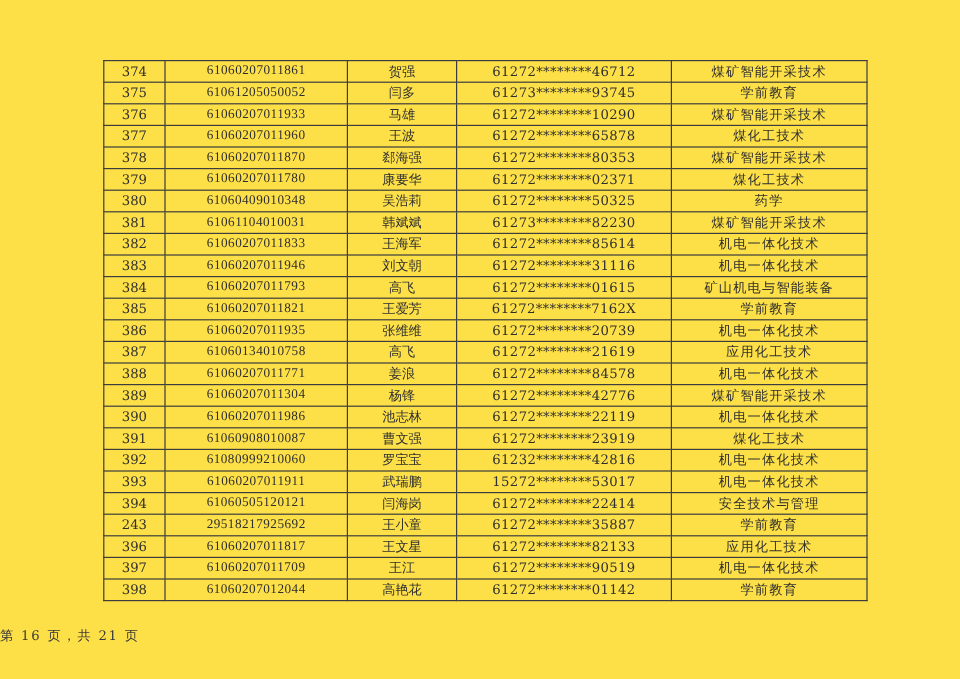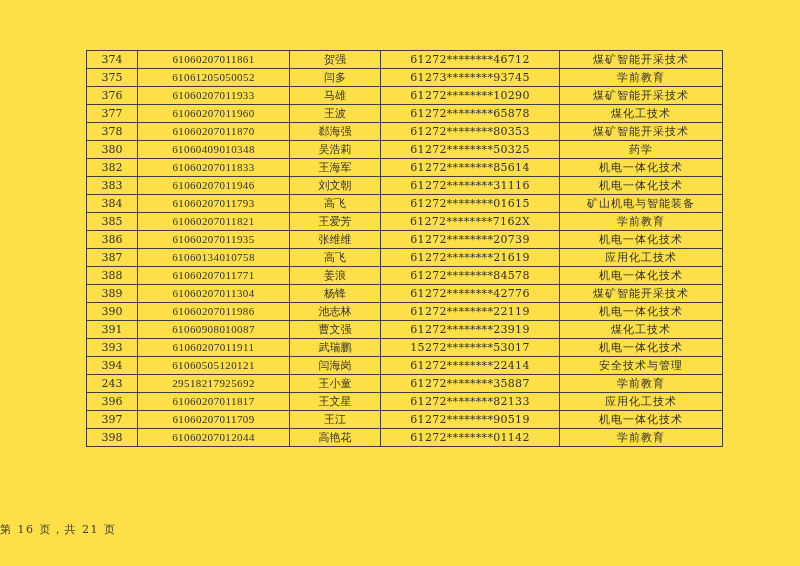--- a/index.html
+++ b/index.html
@@ -87,27 +87,41 @@
           <td class="c4">煤化工技术</td>
         </tr>
         <tr>
           <td class="c0">378</td>
           <td class="c1">61060207011870</td>
           <td class="c2">郄海强</td>
           <td class="c3">61272********80353</td>
           <td class="c4">煤矿智能开采技术</td>
         </tr>
         <tr>
+          <td class="c0">379</td>
+          <td class="c1">61060207011780</td>
+          <td class="c2">康要华</td>
+          <td class="c3">61272********02371</td>
+          <td class="c4">煤化工技术</td>
+        </tr>
+        <tr>
           <td class="c0">380</td>
           <td class="c1">61060409010348</td>
           <td class="c2">吴浩莉</td>
           <td class="c3">61272********50325</td>
           <td class="c4">药学</td>
         </tr>
         <tr>
+          <td class="c0">381</td>
+          <td class="c1">61061104010031</td>
+          <td class="c2">韩斌斌</td>
+          <td class="c3">61273********82230</td>
+          <td class="c4">煤矿智能开采技术</td>
+        </tr>
+        <tr>
           <td class="c0">382</td>
           <td class="c1">61060207011833</td>
           <td class="c2">王海军</td>
           <td class="c3">61272********85614</td>
           <td class="c4">机电一体化技术</td>
         </tr>
         <tr>
           <td class="c0">383</td>
           <td class="c1">61060207011946</td>
           <td class="c2">刘文朝</td>
@@ -162,20 +176,27 @@
           <td class="c2">池志林</td>
           <td class="c3">61272********22119</td>
           <td class="c4">机电一体化技术</td>
         </tr>
         <tr>
           <td class="c0">391</td>
           <td class="c1">61060908010087</td>
           <td class="c2">曹文强</td>
           <td class="c3">61272********23919</td>
           <td class="c4">煤化工技术</td>
+        </tr>
+        <tr>
+          <td class="c0">392</td>
+          <td class="c1">61080999210060</td>
+          <td class="c2">罗宝宝</td>
+          <td class="c3">61232********42816</td>
+          <td class="c4">机电一体化技术</td>
         </tr>
         <tr>
           <td class="c0">393</td>
           <td class="c1">61060207011911</td>
           <td class="c2">武瑞鹏</td>
           <td class="c3">15272********53017</td>
           <td class="c4">机电一体化技术</td>
         </tr>
         <tr>
           <td class="c0">394</td>

